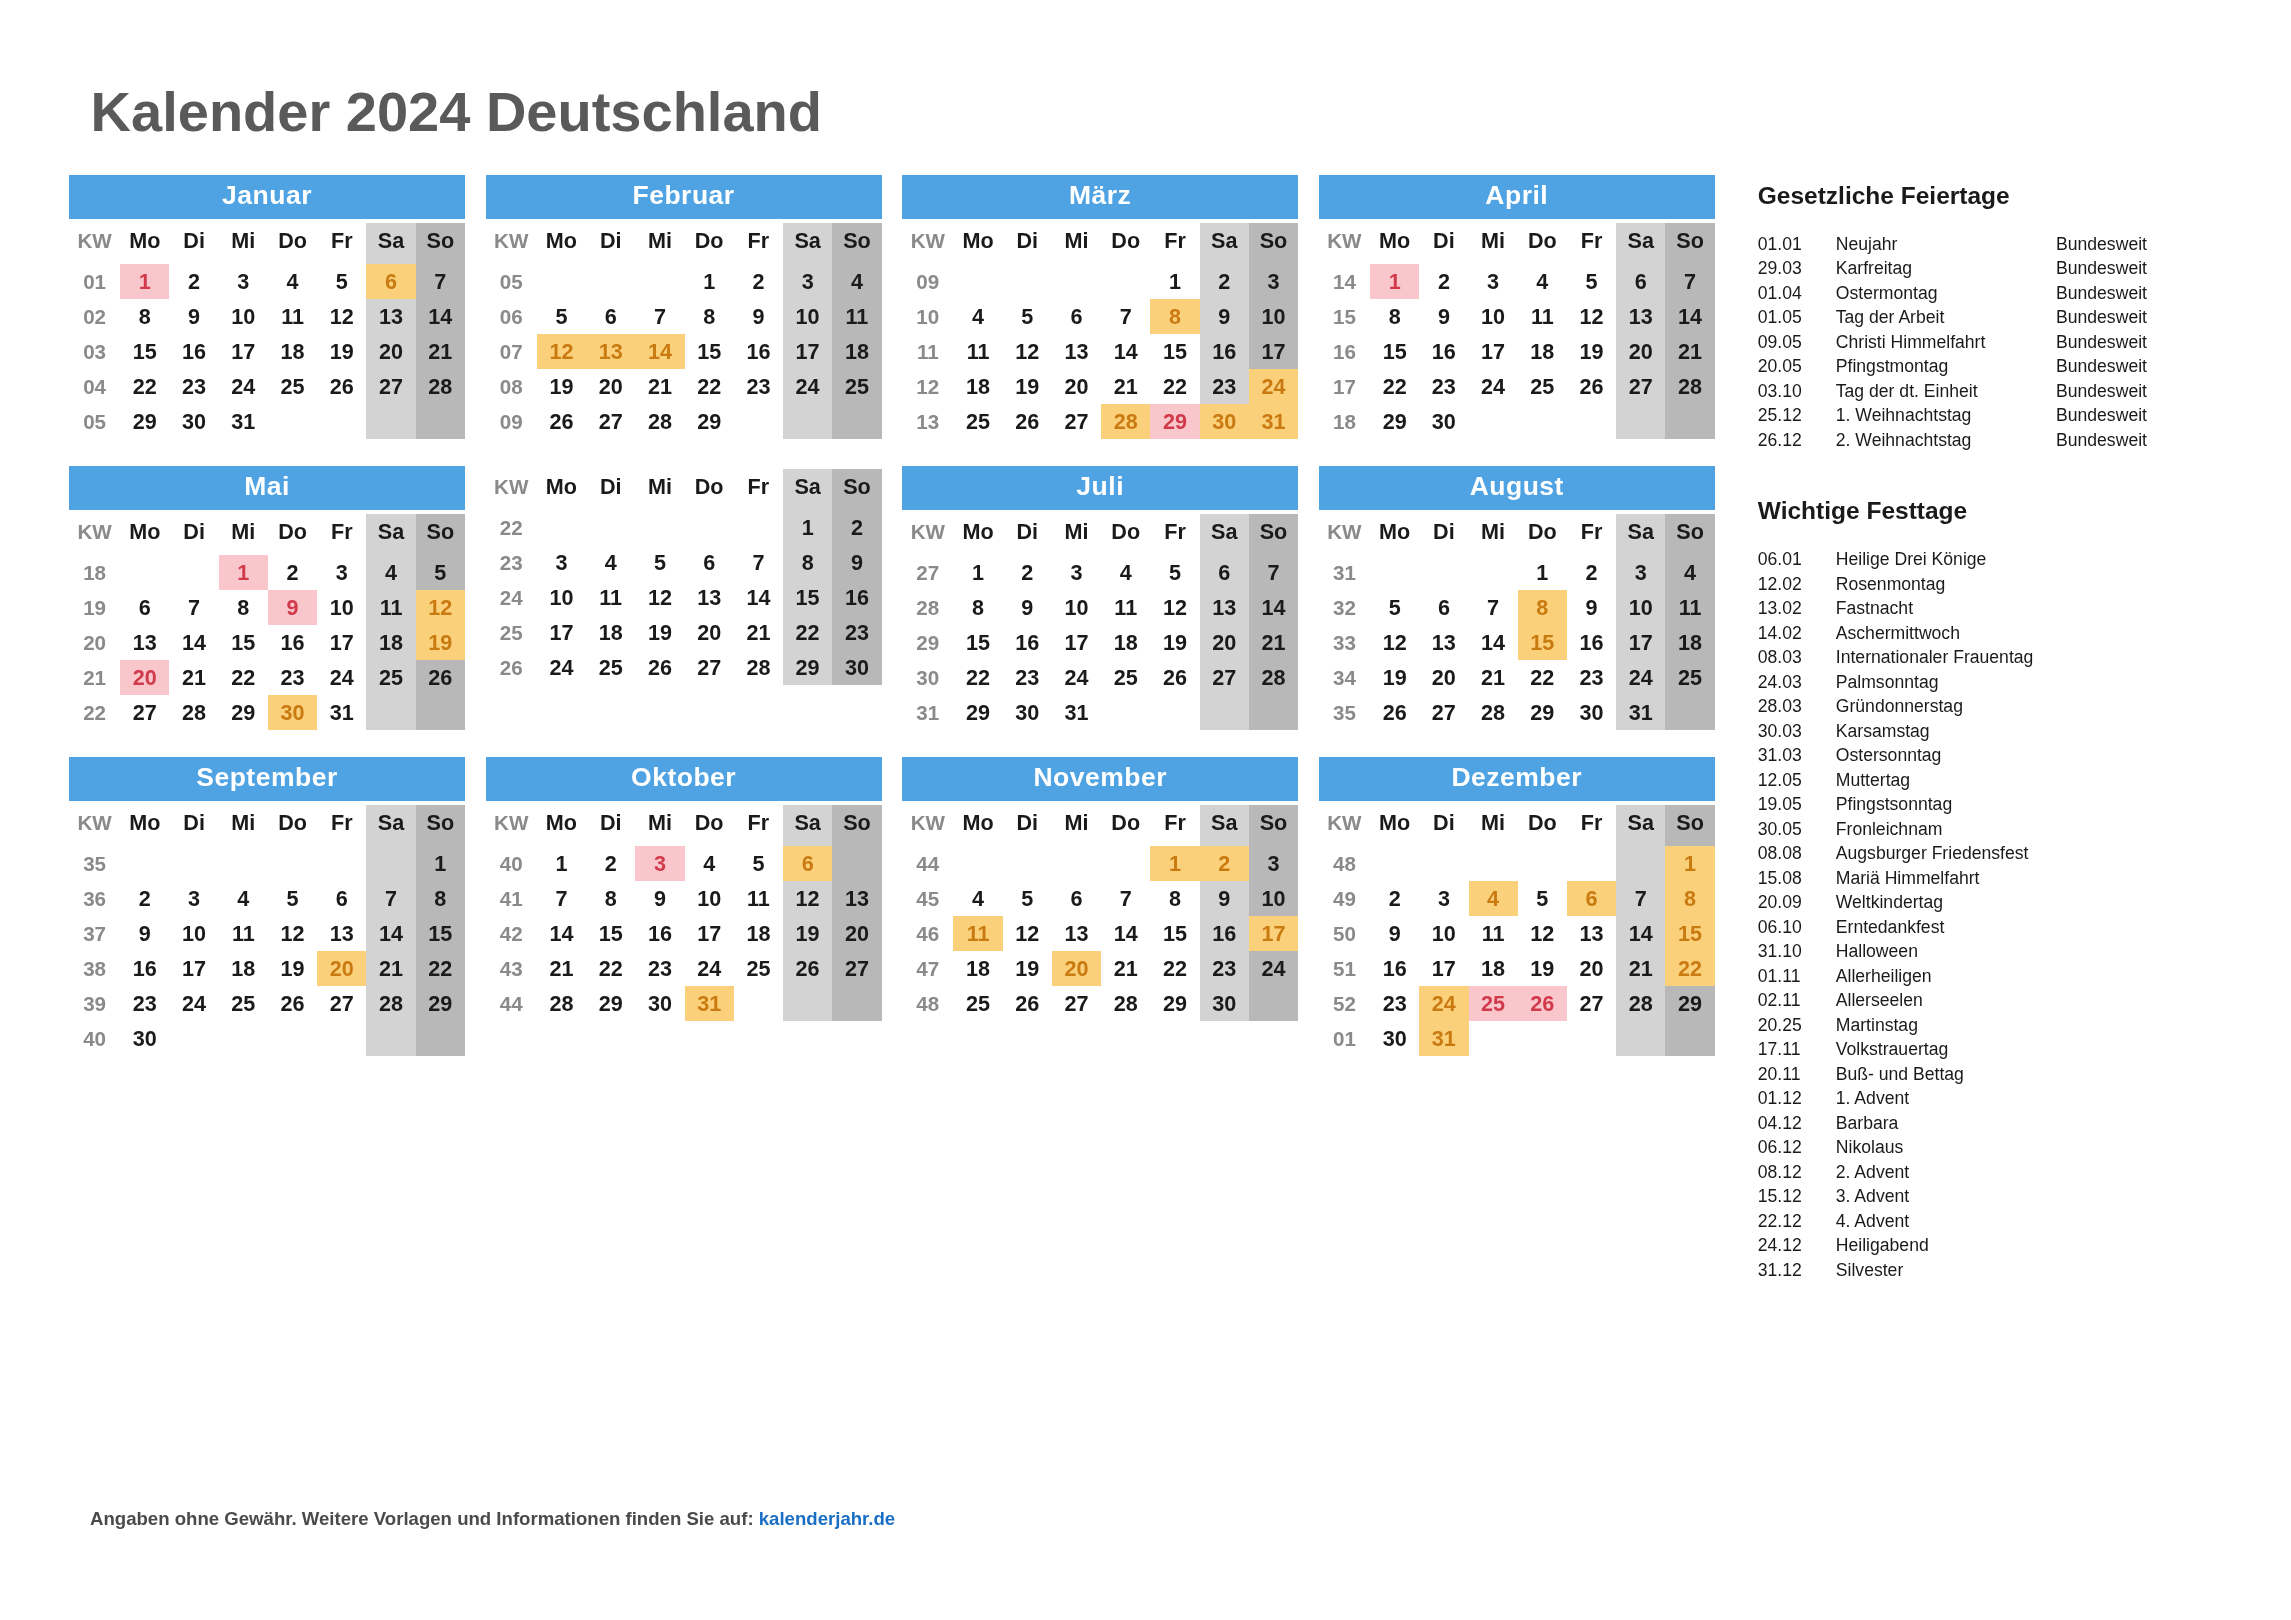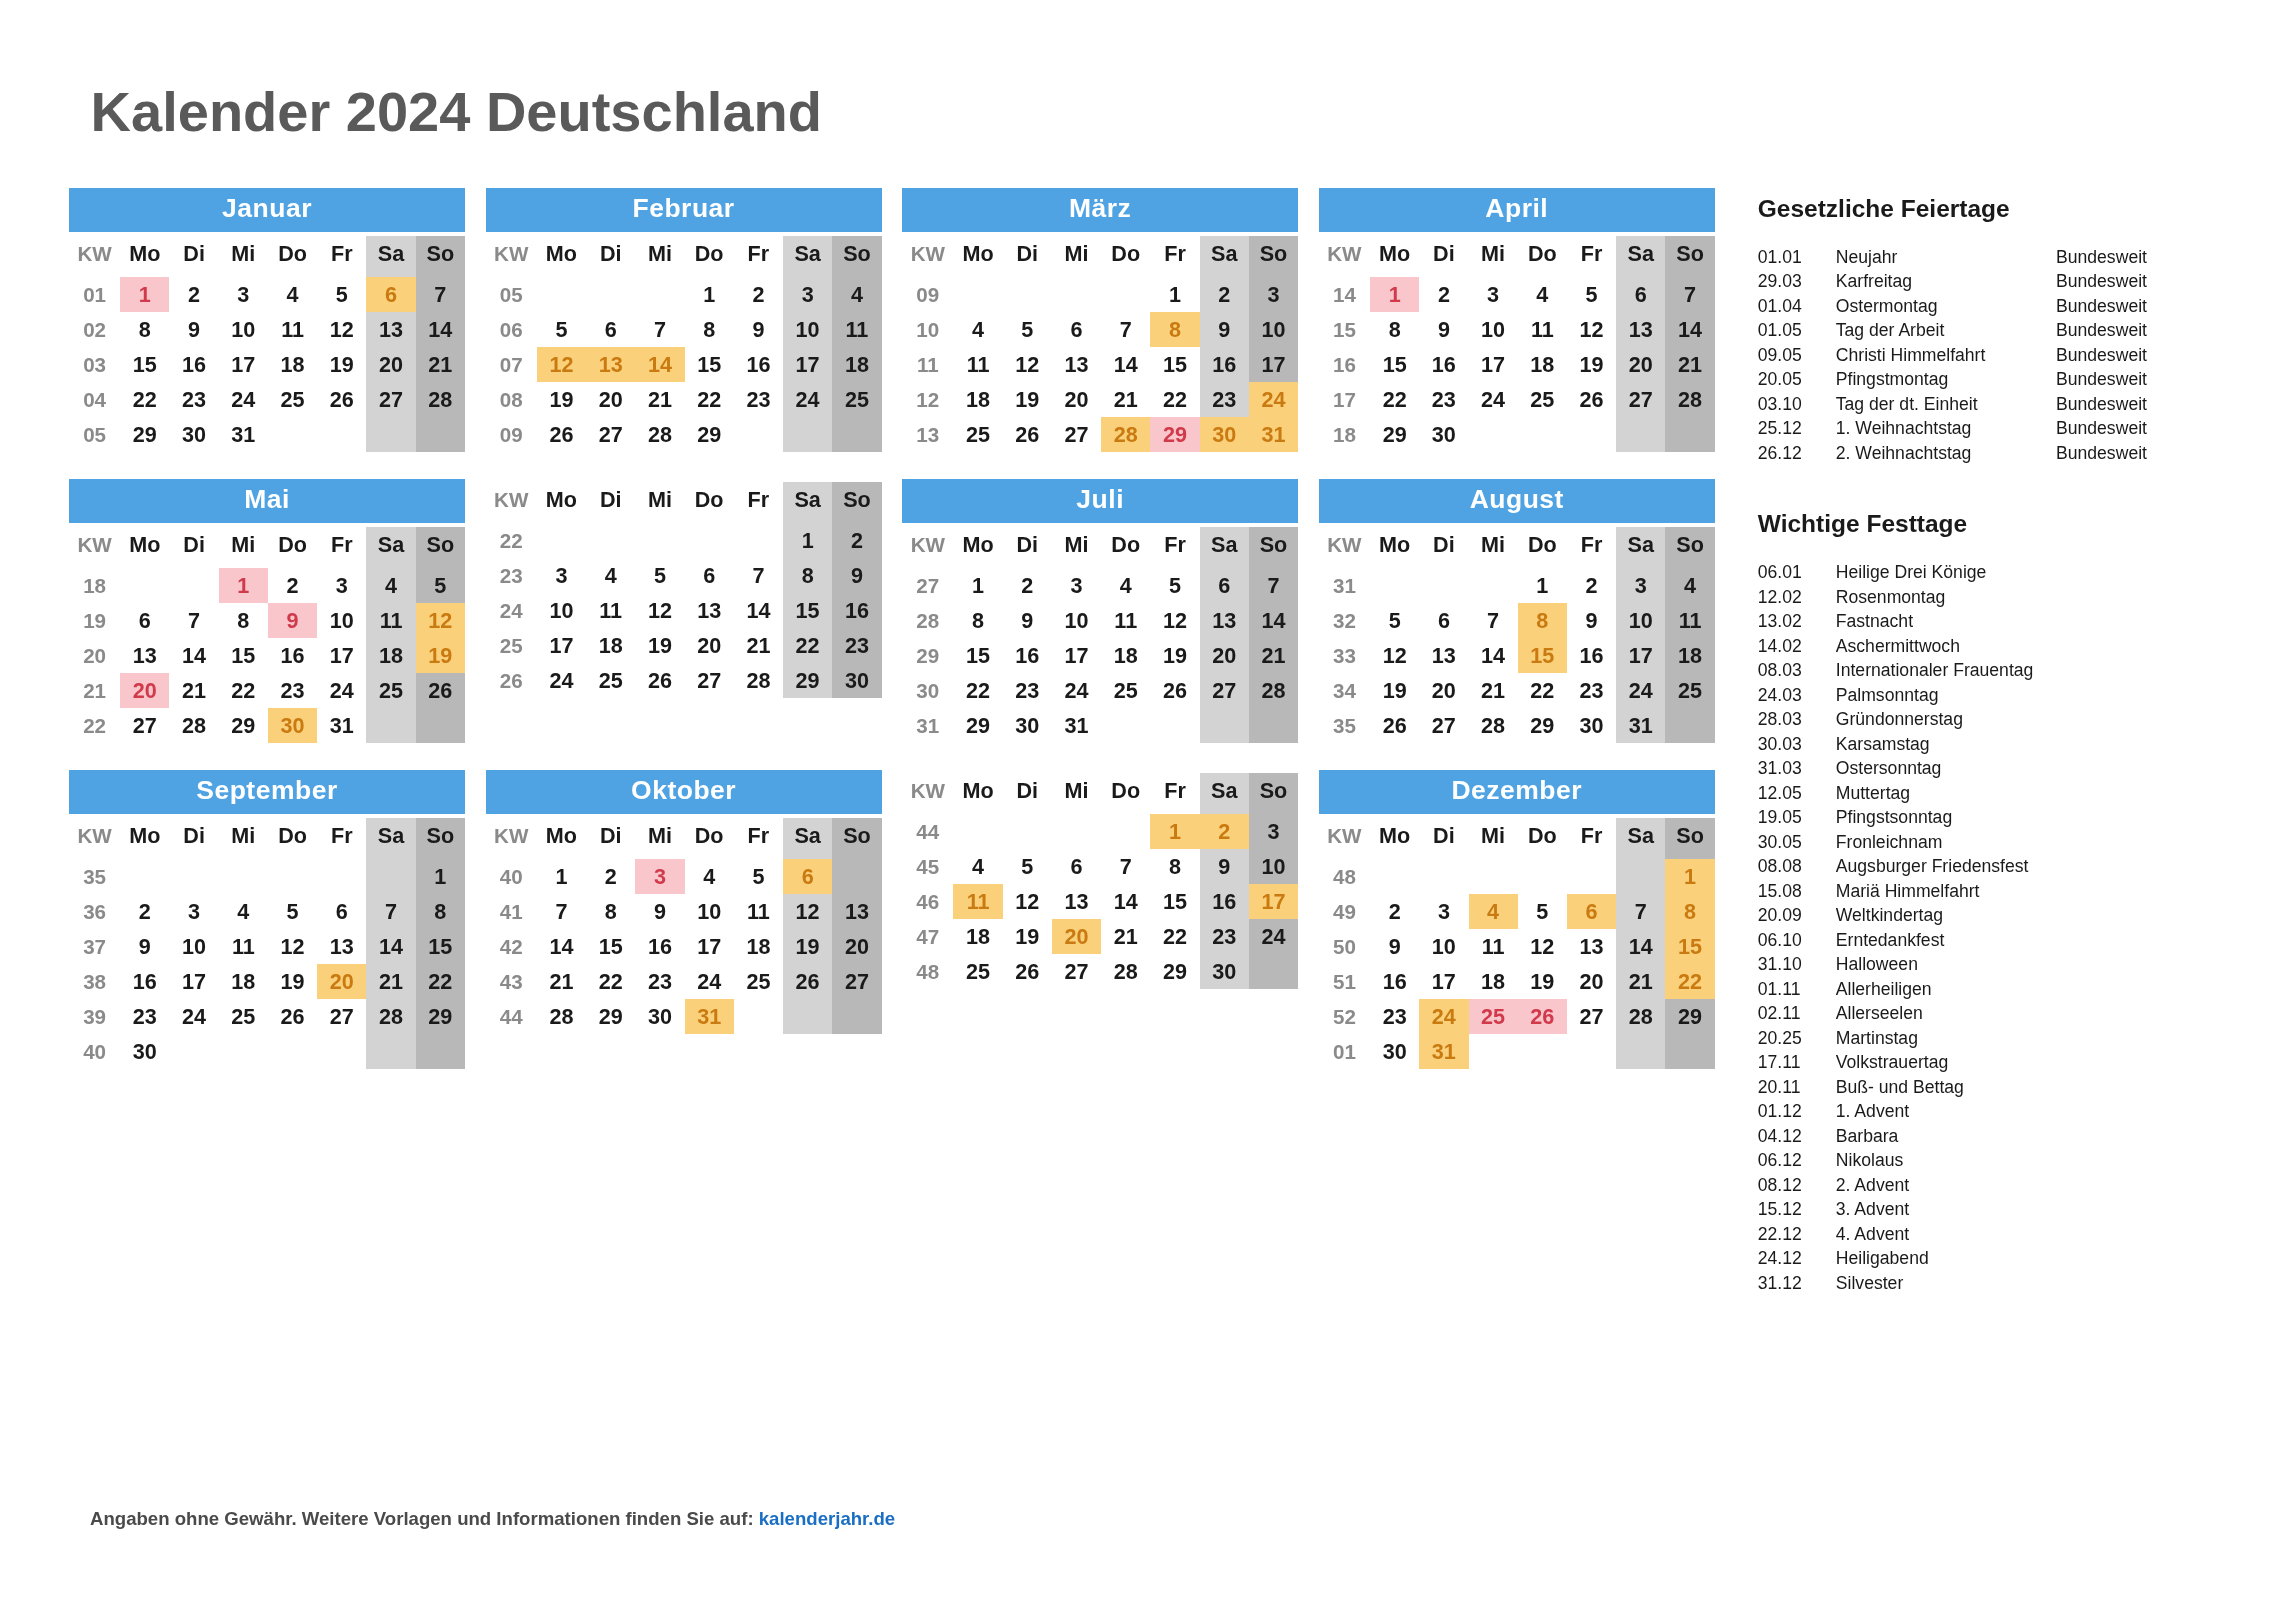--- a/index.html
+++ b/index.html
@@ -25,21 +25,21 @@
   h1.title {
     font-size: 56px;
     color: #5a5a5a;
     font-weight: bold;
     margin: 19.6px 0 0 21.6px;
     letter-spacing: 0px;
   }
   .content {
     display: flex;
     align-items: flex-start;
-    margin-top: 44px;
+    margin-top: 31px;
   }
   .calendar-area {
     width: 1656px;
   }
   .quarter {
     display: flex;
     gap: 20.6px;
     margin-bottom: 26.5px;
   }
   .month {
@@ -849,20 +849,21 @@
                   <td class="">30</td>
                   <td class="fest">31</td>
                   <td class="empty"></td>
                   <td class="sa empty"></td>
                   <td class="so empty"></td>
                 </tr>
               </tbody>
             </table>
           </div>
           <div class="month">
+            <div class="month-head">November</div>
             <table class="month-table">
               <thead>
                 <tr>
                   <th class="kw">KW</th>
                   <th>Mo</th>
                   <th>Di</th>
                   <th>Mi</th>
                   <th>Do</th>
                   <th>Fr</th>
                   <th class="sa">Sa</th>

